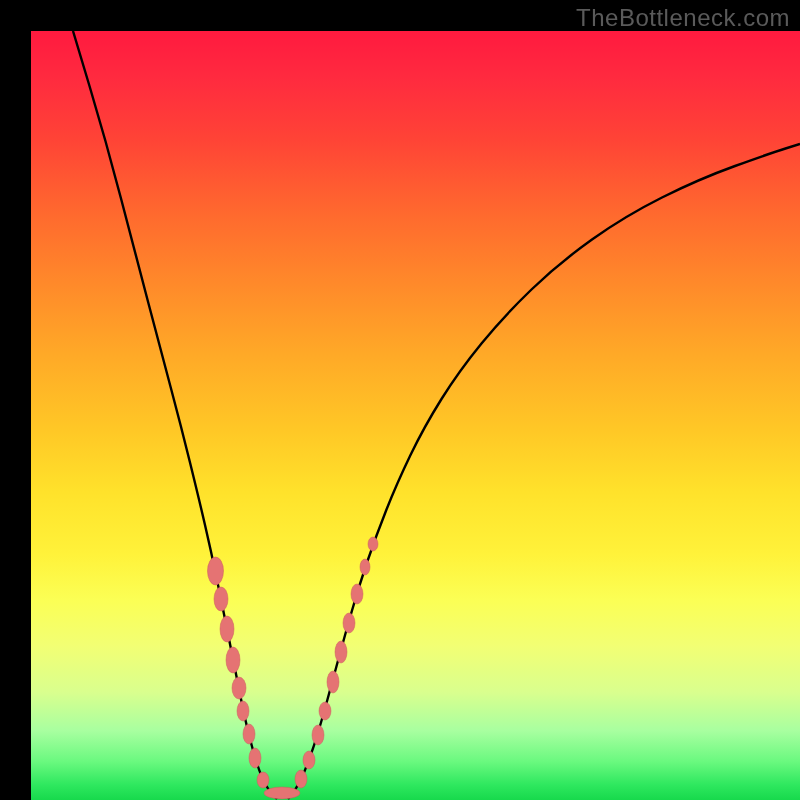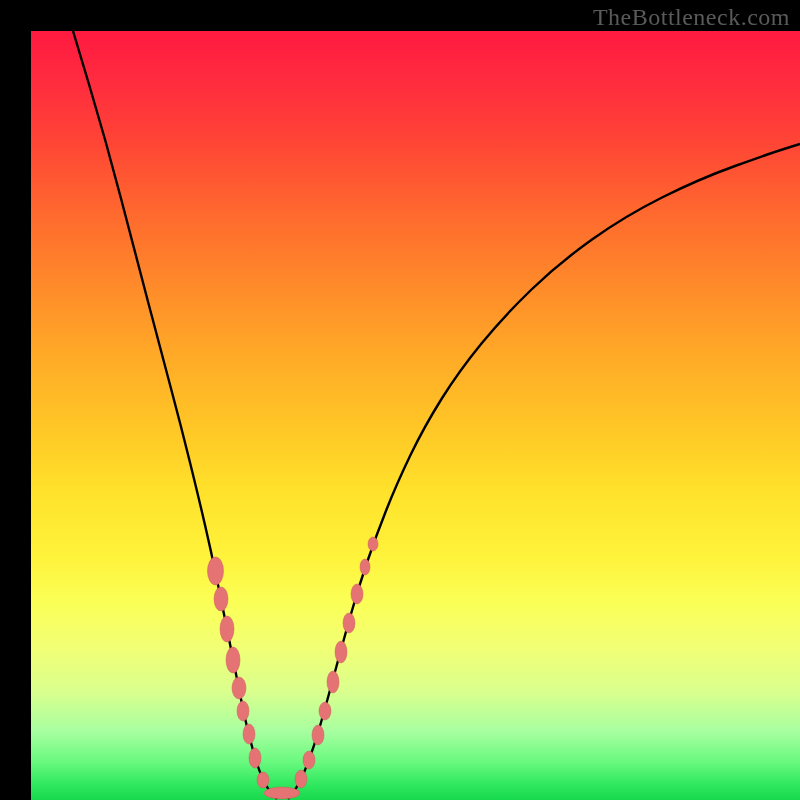--- a/index.html
+++ b/index.html
@@ -11,21 +11,20 @@
     font-family: Arial, Helvetica, sans-serif;
     overflow: hidden;
   }
   .frame {
     position: absolute;
     left: 0;
     top: 0;
     width: 800px;
     height: 776px;
     background: #000;
-    font-family: Liberation Serif, serif;
   }
   .plot {
     position: absolute;
     left: 31px;
     top: 31px;
     width: 769px;
     height: 769px;
     
     background: linear-gradient(to bottom,
       #ff1a3f 0%,

